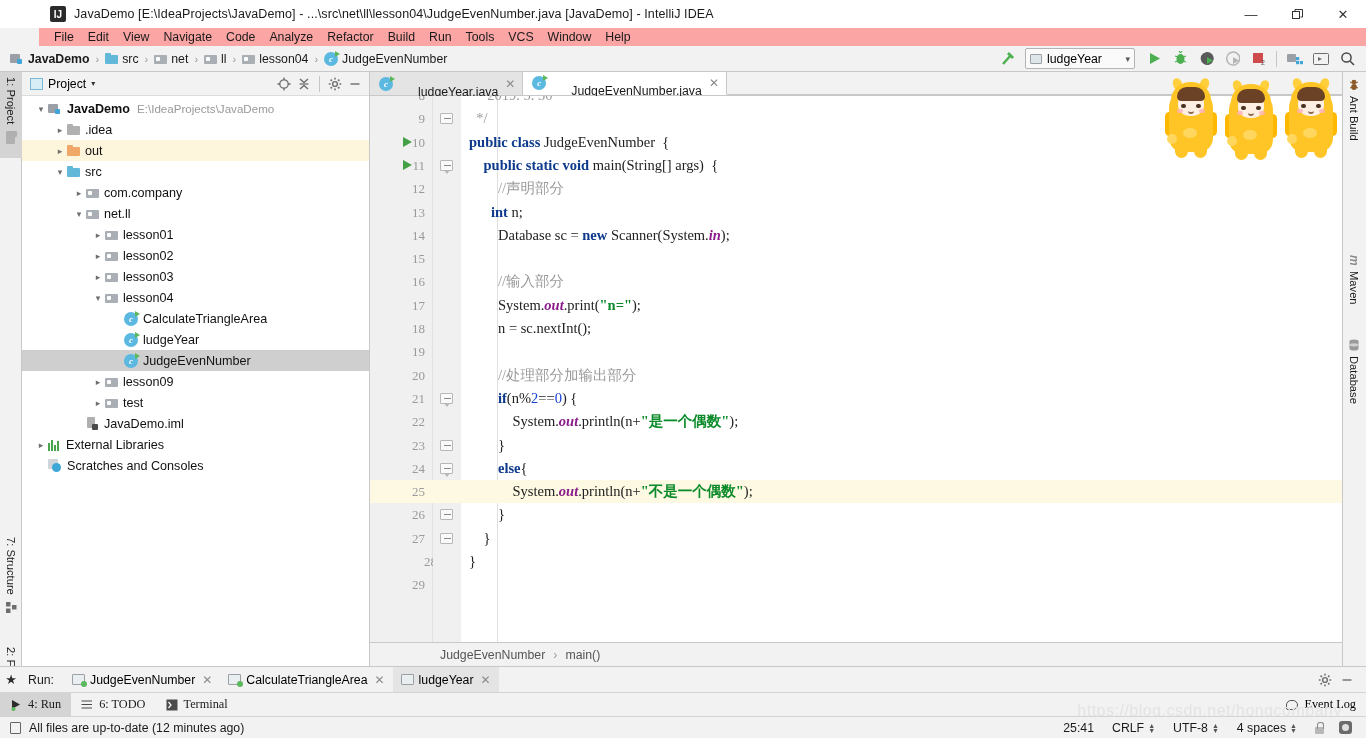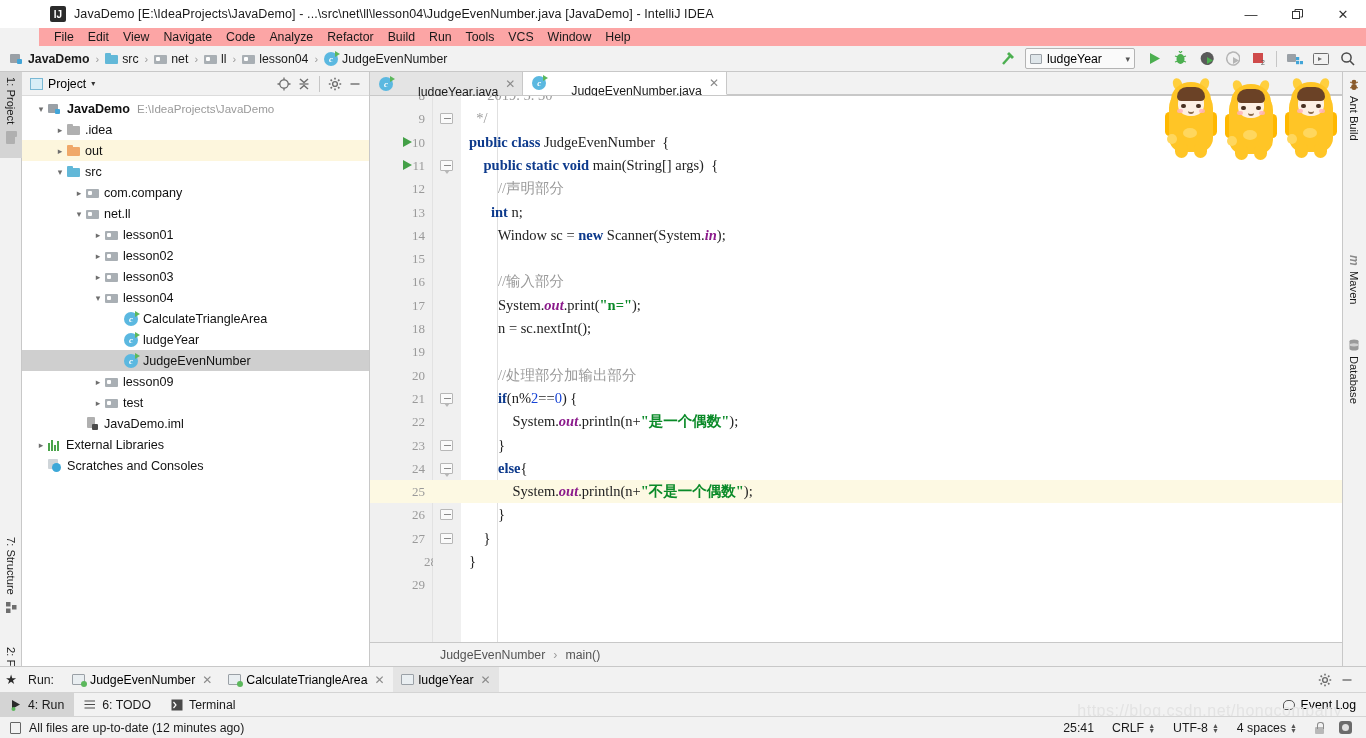--- a/index.html
+++ b/index.html
@@ -363,21 +363,21 @@
   .run-ico.green::after {
     content:''; position:absolute; right:-3px; bottom:-3px; width:6px; height:6px;
     background:#5cb85c; border-radius:50%;
   }
   .run-right { margin-left:auto; display:flex; align-items:center; padding-right:8px; }
   .rr-btn { width:22px; height:22px; display:flex; align-items:center; justify-content:center; color:#6e6e6e; }
 
   
   .tool-tabs {
     position:absolute; left:0; top:692px; width:1366px; height:24px;
-    background:#f2f2f2; border-top:1px solid #d4d4d4; display:flex; align-items:center;
+    background:#f2f2f2; border-top:1px solid #d4d4d4; display:flex; align-items:center;font-family:Liberation Serif, serif;
   }
   .ttab {
     height:24px; display:flex; align-items:center; padding:0 10px;
     font-size:12.3px; color:#1a1a1a;
   }
   .ttab.active { background:#d4d4d4; }
   .ttab .tticon { margin-right:6px; display:flex; align-items:center; }
   .evlog { margin-left:auto; display:flex; align-items:center; padding-right:10px; font-size:12.3px; }
   .evlog .bubble {
     width:12px; height:10px; border:1.4px solid #555; border-radius:5px 5px 5px 2px; margin-right:6px;
@@ -857,21 +857,21 @@
           <div class="frow" style="position: absolute; top: 477.3px; left: 0px; width: 28px;"></div>
         </div>
       <div class="code-body" id="code-root">
         <div class="indent-guide" style="left:36px;"></div>
       <div class="cline" style="position: absolute; top: -12px; left: 0px; right: 0px; padding-left: 8px;"><span class="cm">  * 2019. 5. 30</span></div>
           <div class="cline" style="position: absolute; top: 11.3px; left: 0px; right: 0px; padding-left: 8px;"><span class="cm">  */</span></div>
           <div class="cline" style="position: absolute; top: 34.6px; left: 0px; right: 0px; padding-left: 8px;"><span class="kw">public class </span><span class="pl">JudgeEvenNumber  {</span></div>
           <div class="cline" style="position: absolute; top: 57.9px; left: 0px; right: 0px; padding-left: 8px;"><span class="pl">    </span><span class="kw">public static void </span><span class="pl">main(String[] args)  {</span></div>
           <div class="cline" style="position: absolute; top: 81.2px; left: 0px; right: 0px; padding-left: 8px;"><span class="cm">        //声明部分</span></div>
           <div class="cline" style="position: absolute; top: 104.5px; left: 0px; right: 0px; padding-left: 1px;"><span class="pl">        </span><span class="kw">int</span><span class="pl"> n;</span></div>
-          <div class="cline" style="position: absolute; top: 127.8px; left: 0px; right: 0px; padding-left: 8px;"><span class="pl">        Window sc = </span><span class="kw">new</span><span class="pl"> Scanner(System.</span><span class="fld">in</span><span class="pl">);</span></div>
+          <div class="cline" style="position: absolute; top: 127.8px; left: 0px; right: 0px; padding-left: 8px;"><span class="pl">        Database sc = </span><span class="kw">new</span><span class="pl"> Scanner(System.</span><span class="fld">in</span><span class="pl">);</span></div>
           <div class="cline" style="position: absolute; top: 151.1px; left: 0px; right: 0px; padding-left: 8px;"></div>
           <div class="cline" style="position: absolute; top: 174.4px; left: 0px; right: 0px; padding-left: 8px;"><span class="cm">        //输入部分</span></div>
           <div class="cline" style="position: absolute; top: 197.7px; left: 0px; right: 0px; padding-left: 8px;"><span class="pl">        System.</span><span class="fld">out</span><span class="pl">.print(</span><span class="st">"n="</span><span class="pl">);</span></div>
           <div class="cline" style="position: absolute; top: 221px; left: 0px; right: 0px; padding-left: 8px;"><span class="pl">        n = sc.nextInt();</span></div>
           <div class="cline" style="position: absolute; top: 244.3px; left: 0px; right: 0px; padding-left: 8px;"></div>
           <div class="cline" style="position: absolute; top: 267.6px; left: 0px; right: 0px; padding-left: 8px;"><span class="cm">        //处理部分加输出部分</span></div>
           <div class="cline" style="position: absolute; top: 290.9px; left: 0px; right: 0px; padding-left: 8px;"><span class="pl">        </span><span class="kw">if</span><span class="pl">(n%</span><span class="num">2</span><span class="pl">==</span><span class="num">0</span><span class="pl">) {</span></div>
           <div class="cline" style="position: absolute; top: 314.2px; left: 0px; right: 0px; padding-left: 8px;"><span class="pl">            System.</span><span class="fld">out</span><span class="pl">.println(n+</span><span class="st">"是一个偶数"</span><span class="pl">);</span></div>
           <div class="cline" style="position: absolute; top: 337.5px; left: 0px; right: 0px; padding-left: 8px;"><span class="pl">        }</span></div>
           <div class="cline" style="position: absolute; top: 360.8px; left: 0px; right: 0px; padding-left: 8px;"><span class="pl">        </span><span class="kw">else</span><span class="pl">{</span></div>

